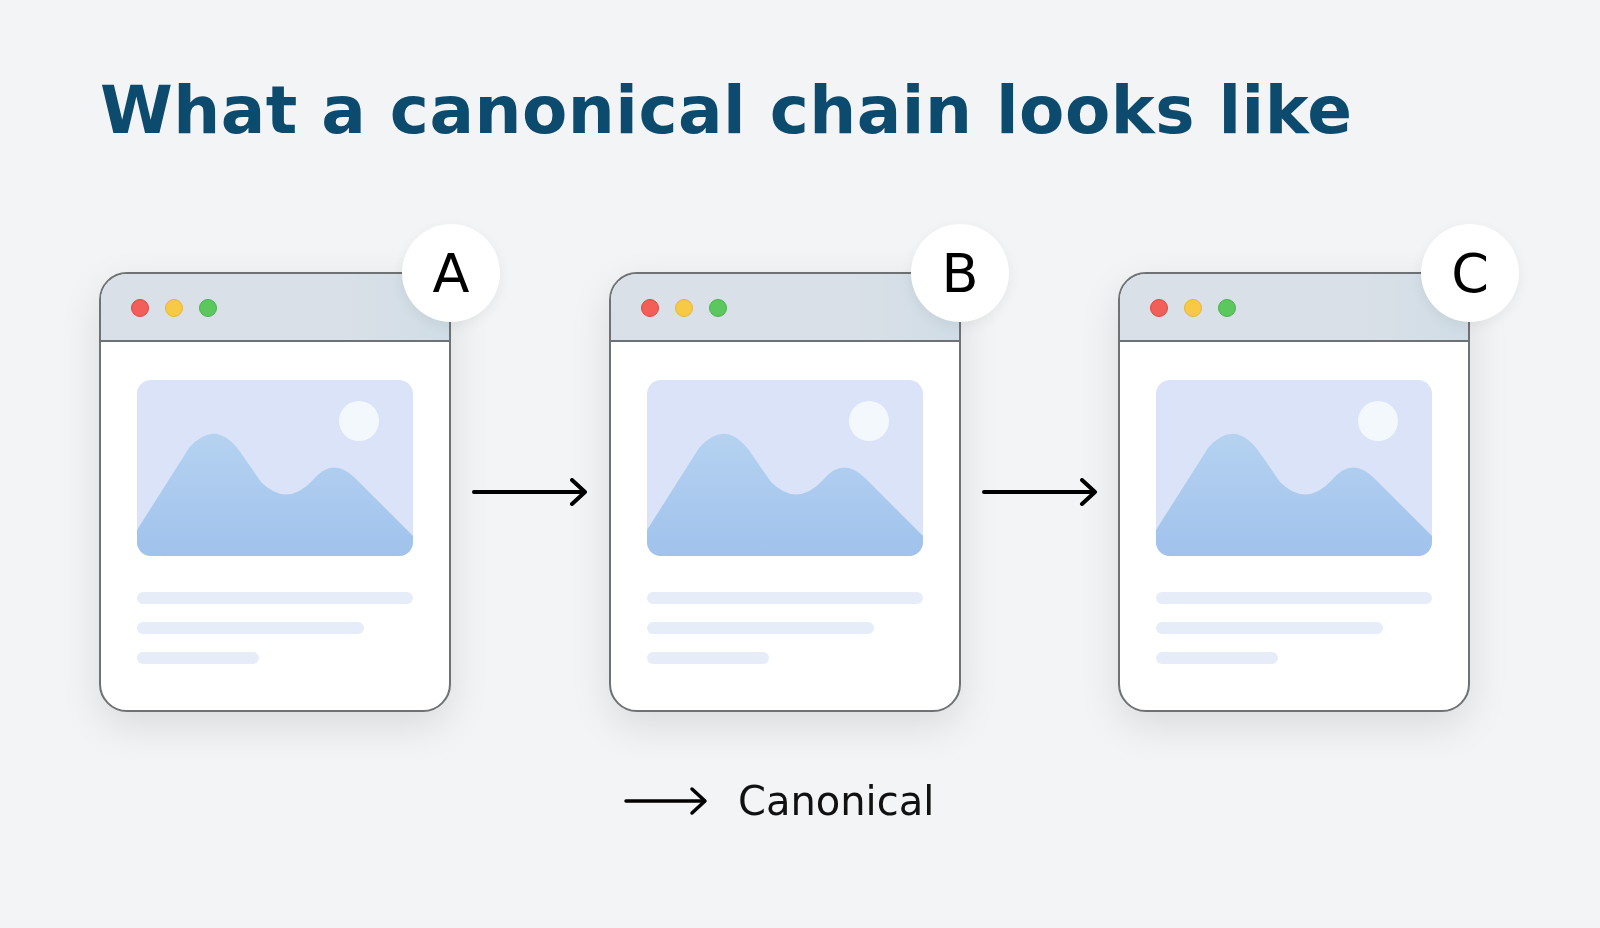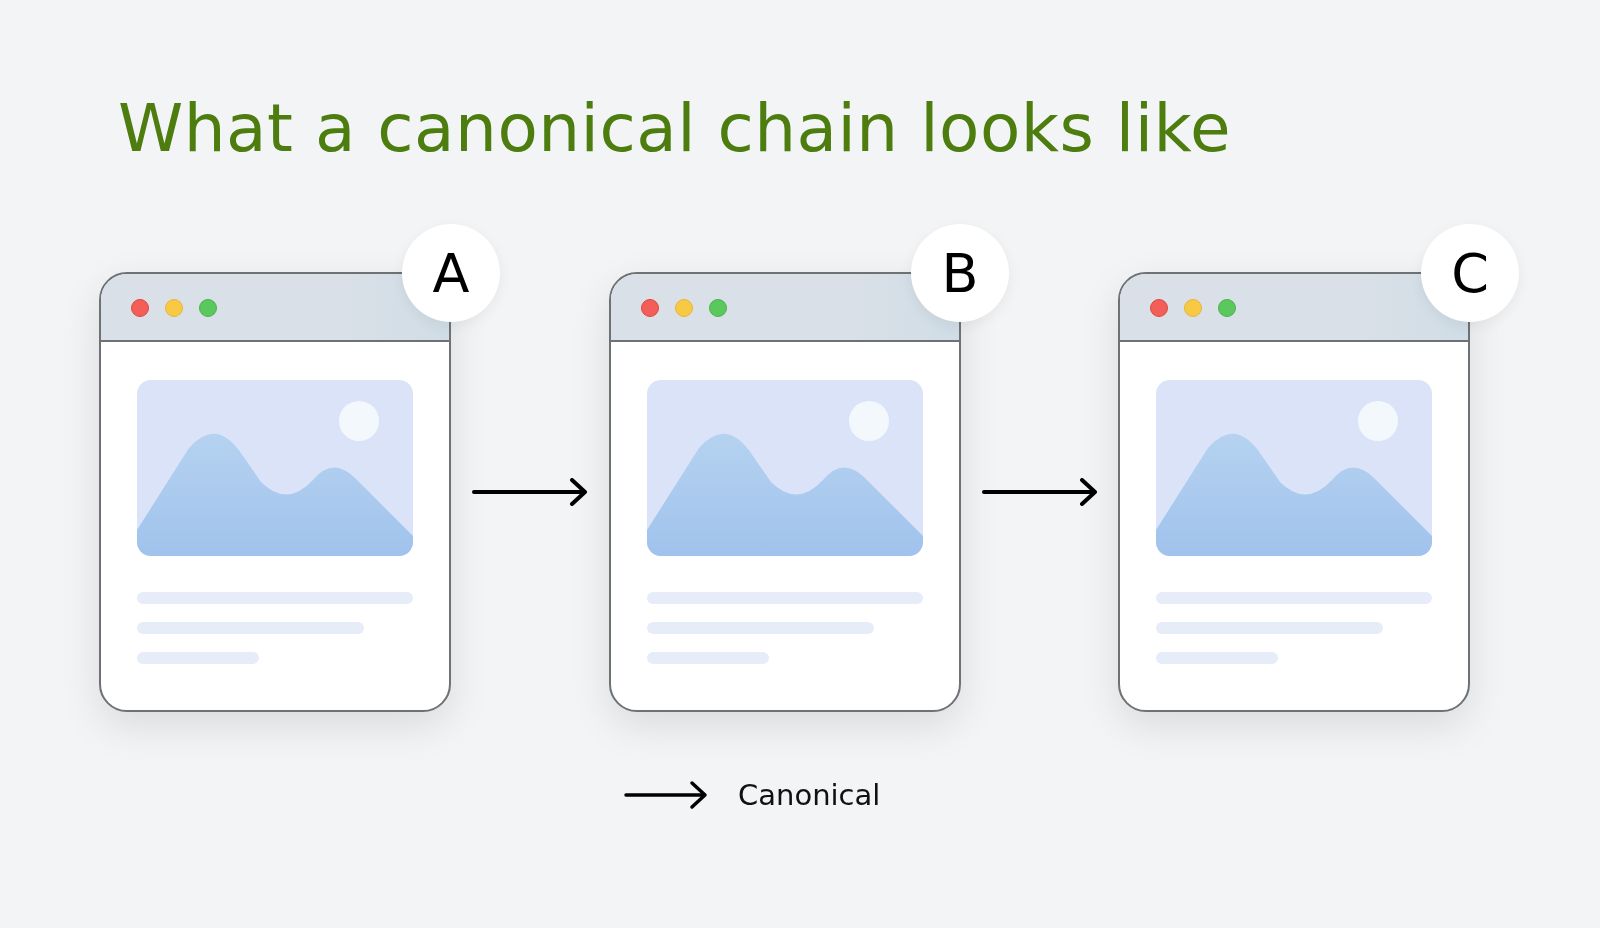--- a/index.html
+++ b/index.html
@@ -4,22 +4,22 @@
   <style>
     html, body { margin: 0; padding: 0; }
     body {
       width: 1600px; height: 928px; overflow: hidden;
       background: #f3f4f6;
       font-family: "DejaVu Sans", sans-serif;
       position: relative;
     }
     .title {
       position: absolute; left: 100px; top: 78px;
-      font-size: 66px; font-weight: 400; color: #4d7c0f;
-      letter-spacing: 0.5px; margin: 18px; line-height: 1;
+      font-size: 66px; font-weight: 700; color: #0c4a6e;
+      letter-spacing: 0.5px; margin: 0; line-height: 1;
     }
     .window {
       position: absolute; top: 272px; width: 348px; height: 436px;
       background: #ffffff; border: 2px solid #6f7275; border-radius: 28px;
       box-shadow: 0 14px 40px rgba(0,0,0,0.10);
       overflow: hidden;
     }
     .titlebar {
       position: absolute; left: 0; top: 0; right: 0; height: 66px;
       background: linear-gradient(90deg, #d9e0e7 70%, #d0dde6 100%);
@@ -45,21 +45,21 @@
     .line.l3 { top: 378px; width: 122px; }
     .badge {
       position: absolute; top: 224px; width: 98px; height: 98px; border-radius: 50%;
       background: #ffffff; display: flex; align-items: center; justify-content: center;
       font-size: 54px; color: #000; box-shadow: 0 4px 14px rgba(0,0,0,0.06);
     }
     .arrow { position: absolute; top: 478px; width: 118px; height: 28px; }
     .legend {
       position: absolute; left: 624px; top: 778px; display: flex; align-items: center; gap: 28px;
     }
-    .legend-label { font-size: 29px; color: #111; }
+    .legend-label { font-size: 40px; color: #111; }
   </style>
 </head>
 <body>
 
 <h1 class="title">What a canonical chain looks like</h1>
 
 <div class="window" style="left:99px;">
   <div class="titlebar">
     <span class="dot red"></span>
     <span class="dot yellow"></span>

